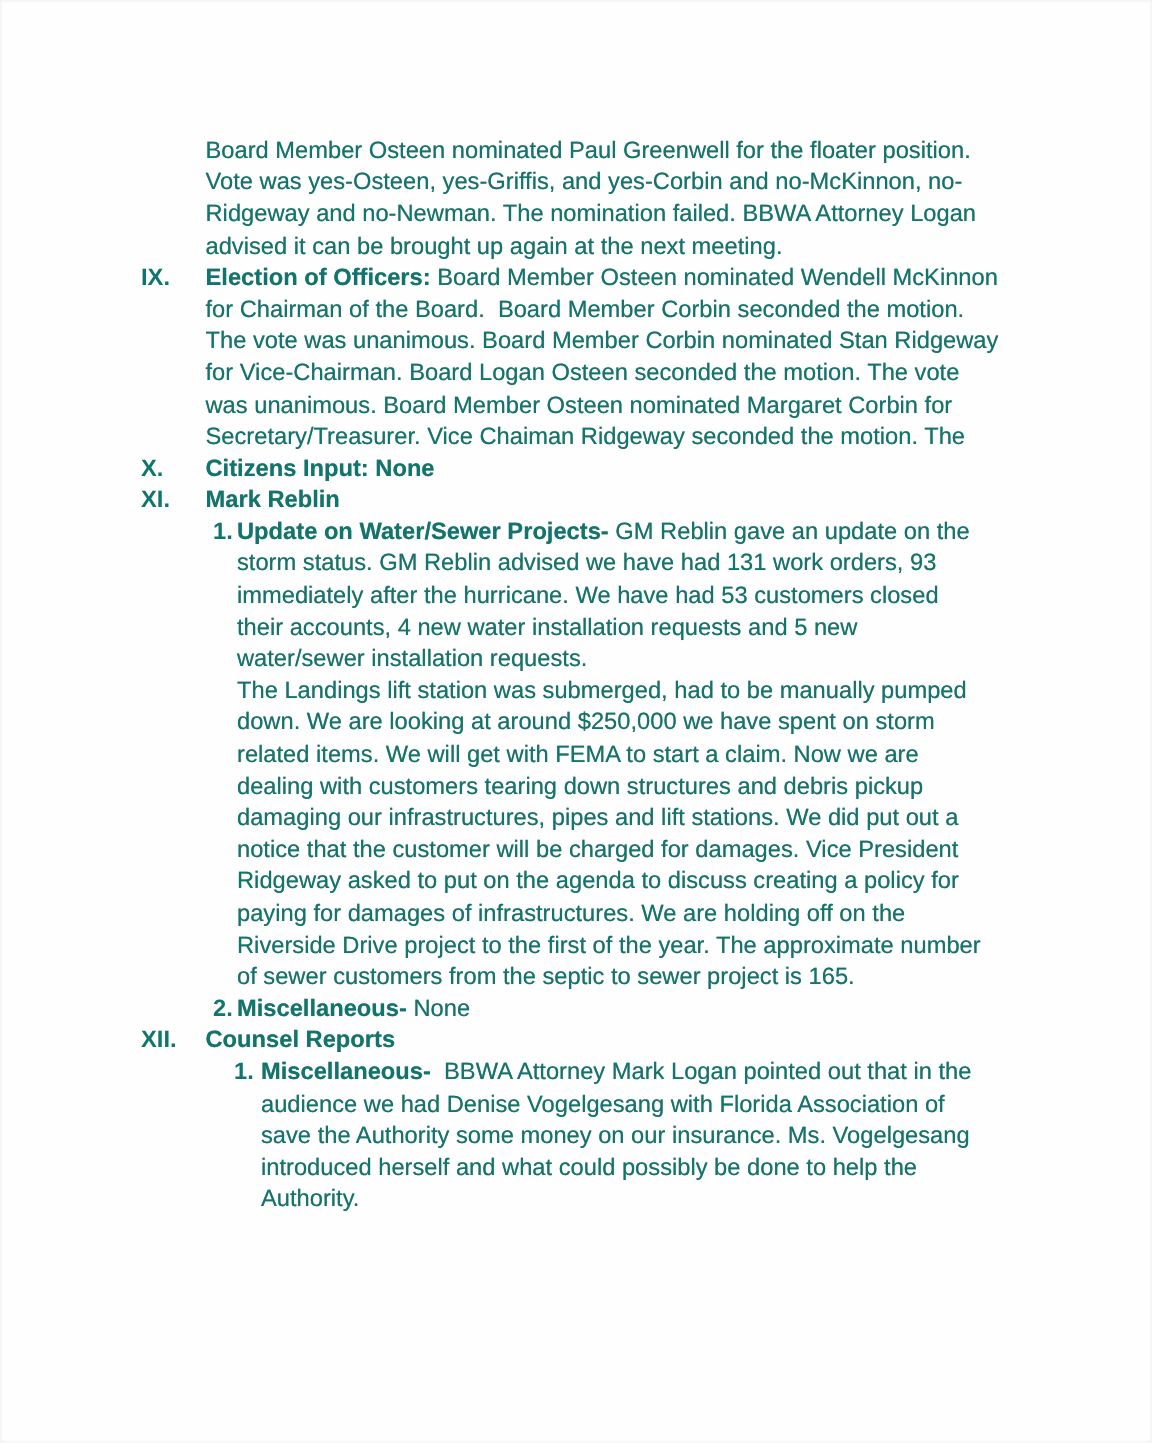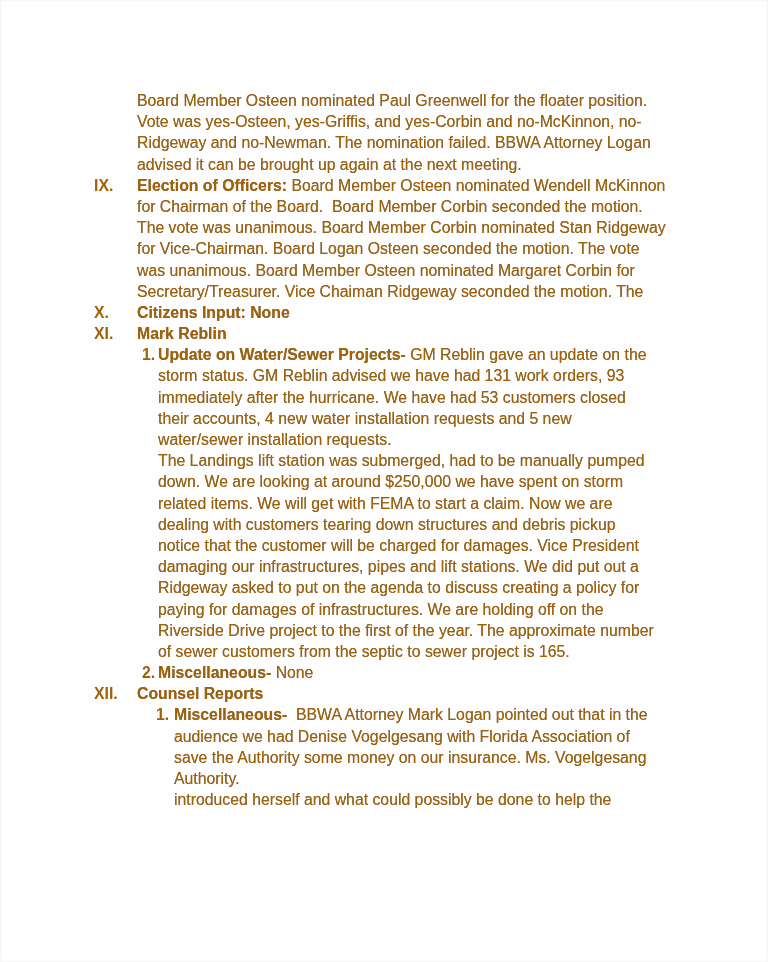--- a/index.html
+++ b/index.html
@@ -8,21 +8,21 @@
     background: #ffffff;
   }
   .page {
     position: relative;
     width: 768px;
     height: 962px;
     background: #fefefe;
     box-shadow: inset 0 0 3px #e9e9e9;
     font-family: "Liberation Sans", sans-serif;
     font-size: 15.8px;
-    color: #a16207;
+    color: #0f766e;
     overflow: hidden;
   }
   .doc {
     position: absolute;
     top: 90px;
     left: 0;
     right: 0;
   }
   .block { position: relative; }
   .block > .marker {
@@ -80,37 +80,37 @@
         <span class="marker">1.</span>
         <div class="line"><span class="seg b">Update on Water/Sewer Projects-</span><span class="seg"> GM Reblin gave an update on the</span></div>
         <div class="line"><span class="seg">storm status. GM Reblin advised we have had 131 work orders, 93</span></div>
         <div class="line"><span class="seg">immediately after the hurricane. We have had 53 customers closed</span></div>
         <div class="line"><span class="seg">their accounts, 4 new water installation requests and 5 new</span></div>
         <div class="line"><span class="seg">water/sewer installation requests.</span></div>
         <div class="line"><span class="seg">The Landings lift station was submerged, had to be manually pumped</span></div>
         <div class="line"><span class="seg">down. We are looking at around $250,000 we have spent on storm</span></div>
         <div class="line"><span class="seg">related items. We will get with FEMA to start a claim. Now we are</span></div>
         <div class="line"><span class="seg">dealing with customers tearing down structures and debris pickup</span></div>
+        <div class="line"><span class="seg">damaging our infrastructures, pipes and lift stations. We did put out a</span></div>
         <div class="line"><span class="seg">notice that the customer will be charged for damages. Vice President</span></div>
-        <div class="line"><span class="seg">damaging our infrastructures, pipes and lift stations. We did put out a</span></div>
         <div class="line"><span class="seg">Ridgeway asked to put on the agenda to discuss creating a policy for</span></div>
         <div class="line"><span class="seg">paying for damages of infrastructures. We are holding off on the</span></div>
         <div class="line"><span class="seg">Riverside Drive project to the first of the year. The approximate number</span></div>
         <div class="line"><span class="seg">of sewer customers from the septic to sewer project is 165.</span></div>
       </div>
       <div class="block sub1">
         <span class="marker">2.</span>
         <div class="line"><span class="seg b">Miscellaneous-</span><span class="seg"> None</span></div>
       </div>
       <div class="block roman">
         <span class="marker">XII.</span>
         <div class="line"><span class="seg b">Counsel Reports</span></div>
       </div>
       <div class="block sub2">
         <span class="marker">1.</span>
         <div class="line"><span class="seg b">Miscellaneous-</span><span class="seg">  BBWA Attorney Mark Logan pointed out that in the</span></div>
         <div class="line"><span class="seg">audience we had Denise Vogelgesang with Florida Association of</span></div>
         <div class="line"><span class="seg">save the Authority some money on our insurance. Ms. Vogelgesang</span></div>
+        <div class="line"><span class="seg">introduced herself and what could possibly be done to help the</span></div>
         <div class="line"><span class="seg">Authority.</span></div>
-        <div class="line"><span class="seg">introduced herself and what could possibly be done to help the</span></div>
       </div>
     </div>
 </div>
 
 </body></html>

